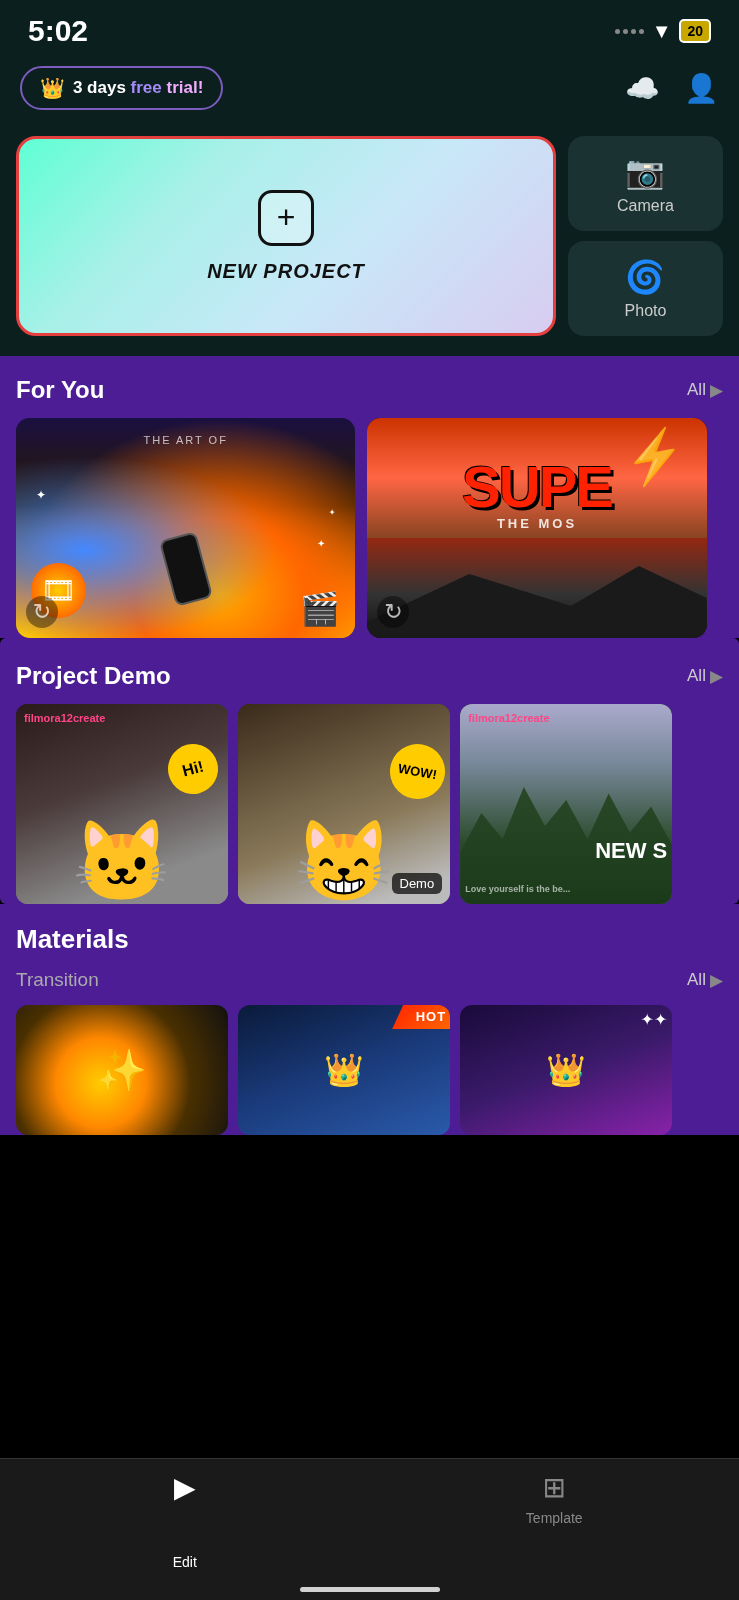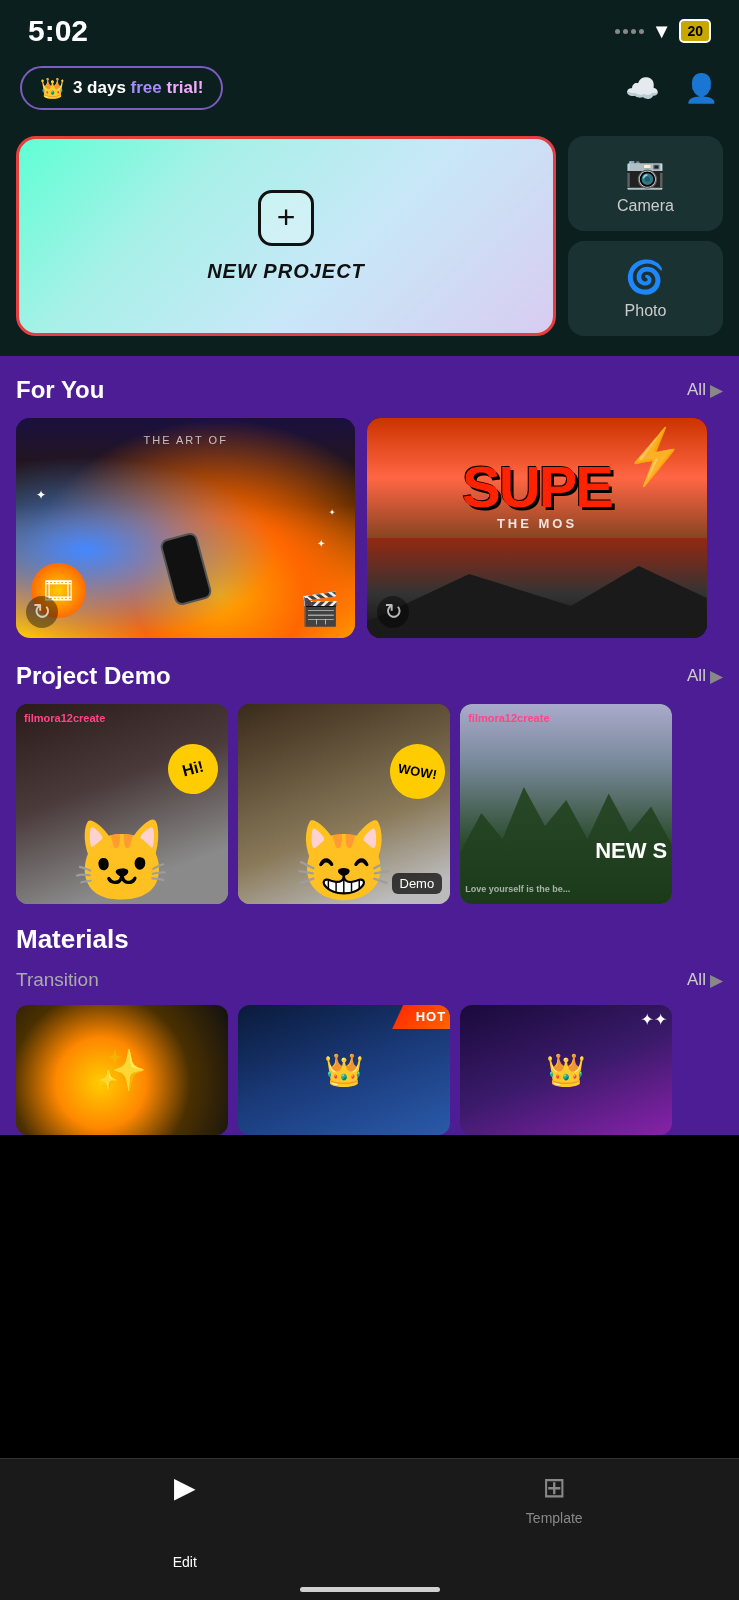--- a/index.html
+++ b/index.html
@@ -577,21 +577,21 @@
           <div style="font-size:58px;font-weight:900;color:#ff2200;text-shadow:3px 3px 0 #000,-1px -1px 0 #000;letter-spacing:-2px;line-height:1;">SUPE</div>
           <div style="font-size:13px;color:rgba(255,255,255,0.85);letter-spacing:3px;text-transform:uppercase;font-weight:600;">THE MOS</div>
         </div>
         <div class="card2-mountain"></div>
       </div>
       <div class="card-refresh-icon" style="bottom:10px;left:10px;">↻</div>
     </div>
   </div>
 </div>
 
-<div class="section" style="padding-top:24px;">
+<div class="section" style="padding-top:24px;border-radius:6px;">
   <div class="section-header">
     <span class="section-title">Project Demo</span>
     <span class="section-all">
       <span>All</span>
       <span class="arrow"> ▶</span>
     </span>
   </div>
   <div class="project-demo-cards">
 
     <div class="project-card project-card-1">

